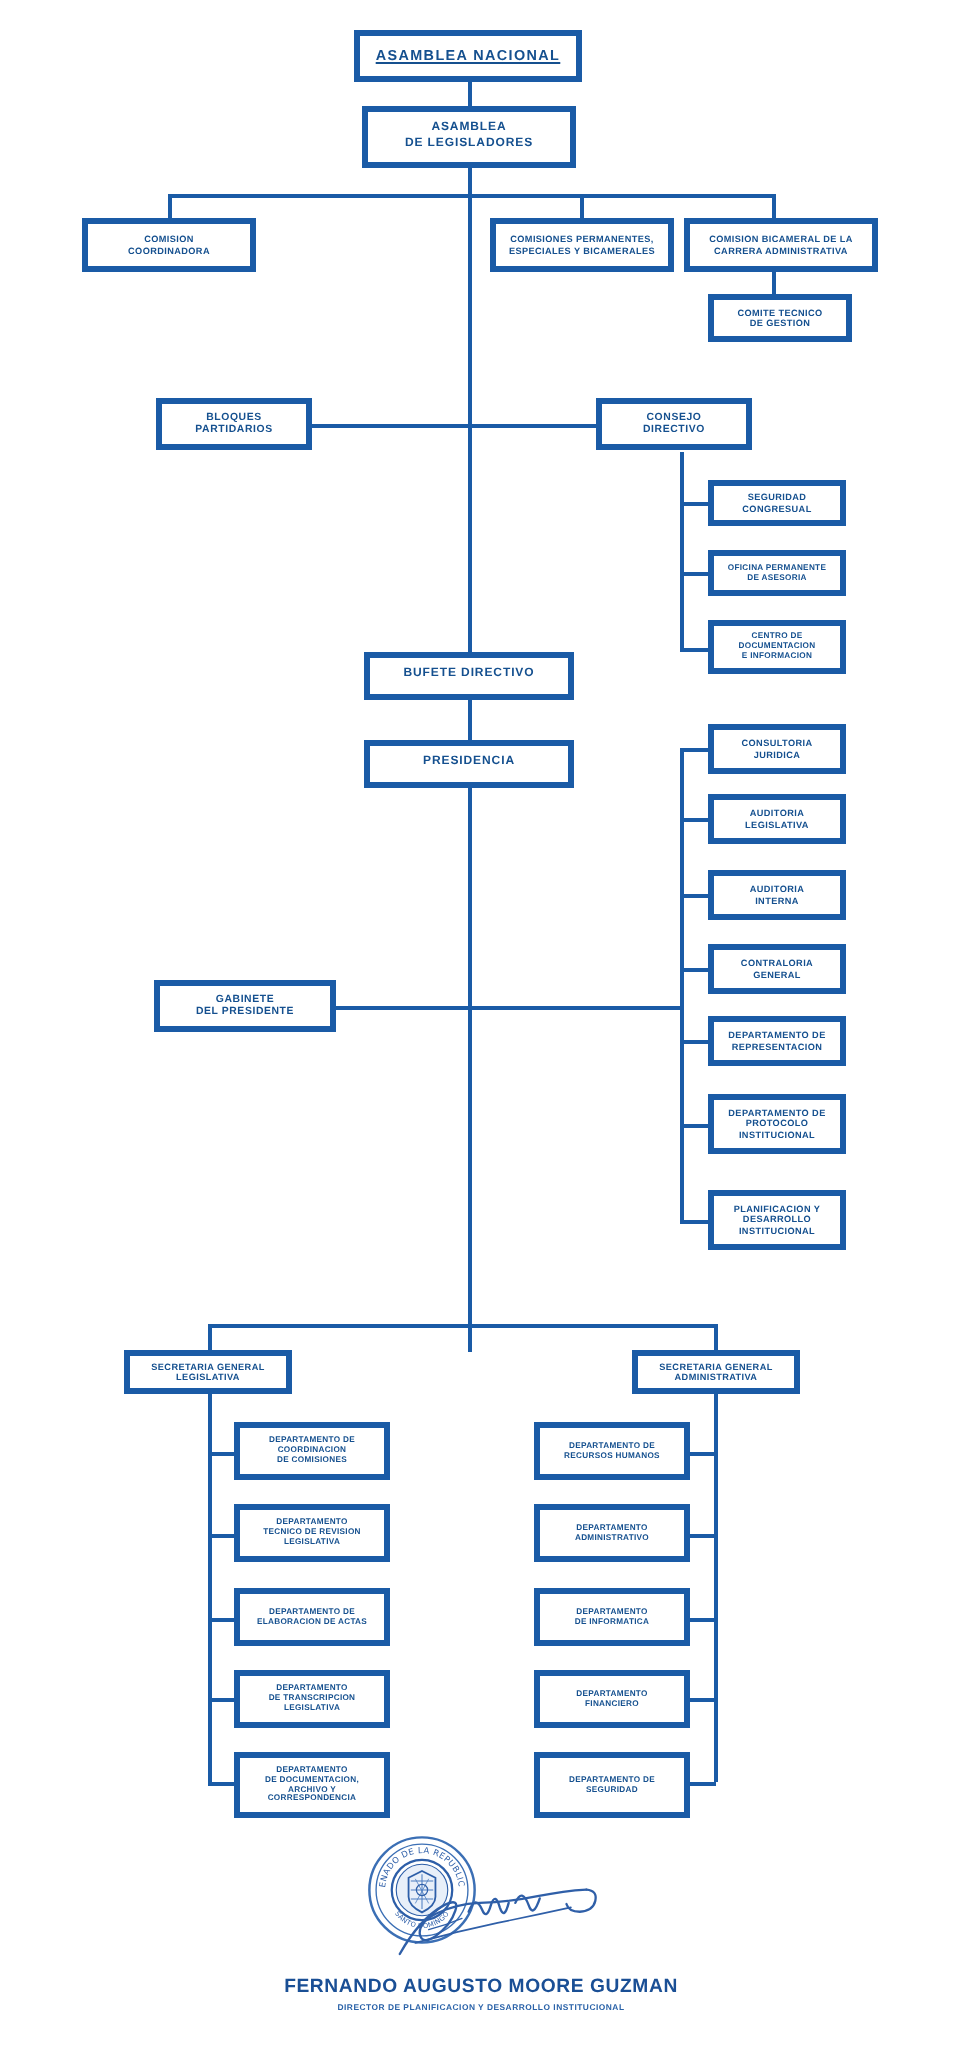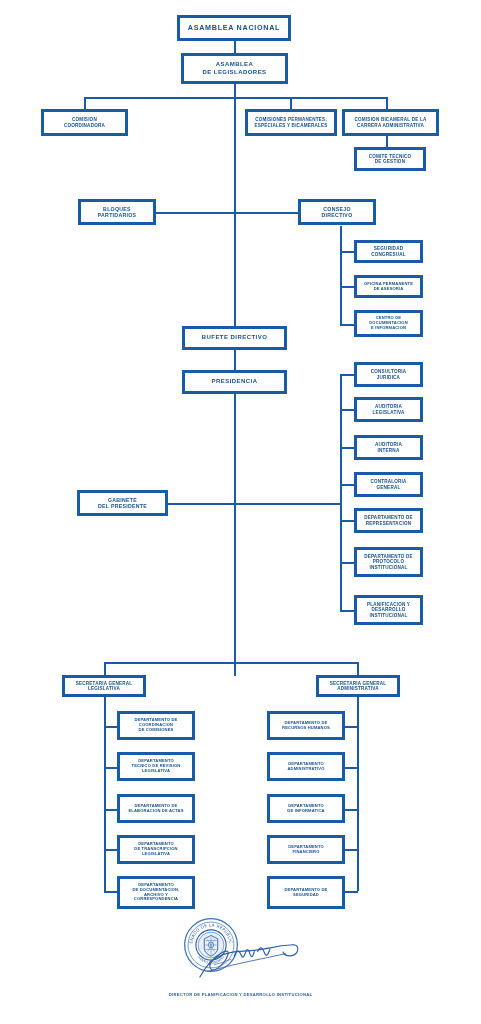--- a/index.html
+++ b/index.html
@@ -135,21 +135,21 @@
   <div class="ln" style="left:104px; top:849px; width:13px; height:1.5px;"></div>
   <div class="ln" style="left:104px; top:891px; width:13px; height:1.5px;"></div>
 
   <div class="ln" style="left:357px; top:696px; width:1.5px; height:195px;"></div>
   <div class="ln" style="left:345px; top:726px; width:13px; height:1.5px;"></div>
   <div class="ln" style="left:345px; top:767px; width:13px; height:1.5px;"></div>
   <div class="ln" style="left:345px; top:809px; width:13px; height:1.5px;"></div>
   <div class="ln" style="left:345px; top:849px; width:13px; height:1.5px;"></div>
   <div class="ln" style="left:345px; top:891px; width:13px; height:1.5px;"></div>
 
-  <div class="box thick t-l" style="left:177px; top:15px; width:114px; height:26px;">
+  <div class="box thick t-l" style="left:177px; top:15px; width:114px; height:26px;text-decoration:underline;">
     <span>ASAMBLEA NACIONAL</span>
   </div>
 
   <div class="box thick t-m" style="left:181px; top:53px; width:107px; height:31px; flex-direction:column;">
     <span>ASAMBLEA</span>
     <span>DE LEGISLADORES</span>
   </div>
 
   <div class="box thick t-xs" style="left:41px; top:109px; width:87px; height:27px; flex-direction:column;">
     <span>COMISION</span>
@@ -341,16 +341,17 @@
                    Q58 27 80 26 Q108 25 132 20 Q156 15 176 14"></path>
           <path d="M176 14 Q186 15 184 24 Q182 33 170 34 Q160 34 158 27"></path>
           <path d="M70 34 Q76 18 82 32 Q86 42 90 28 Q94 16 98 30 Q102 42 106 26"></path>
           <path d="M112 26 Q118 12 124 28 Q128 40 134 22"></path>
           <path d="M22 62 Q58 52 96 44 Q130 37 162 30" stroke-width="1.5"></path>
           <path d="M34 50 Q50 46 64 40" stroke-width="1.2"></path>
         </g>
       </svg>
     </div>
 
+    <div id="signer-name">FERNANDO AUGUSTO MOORE GUZMAN</div>
     <div id="signer-title">DIRECTOR DE PLANIFICACION Y DESARROLLO INSTITUCIONAL</div>
   </div>
 
 </div>
 
 </body></html>

